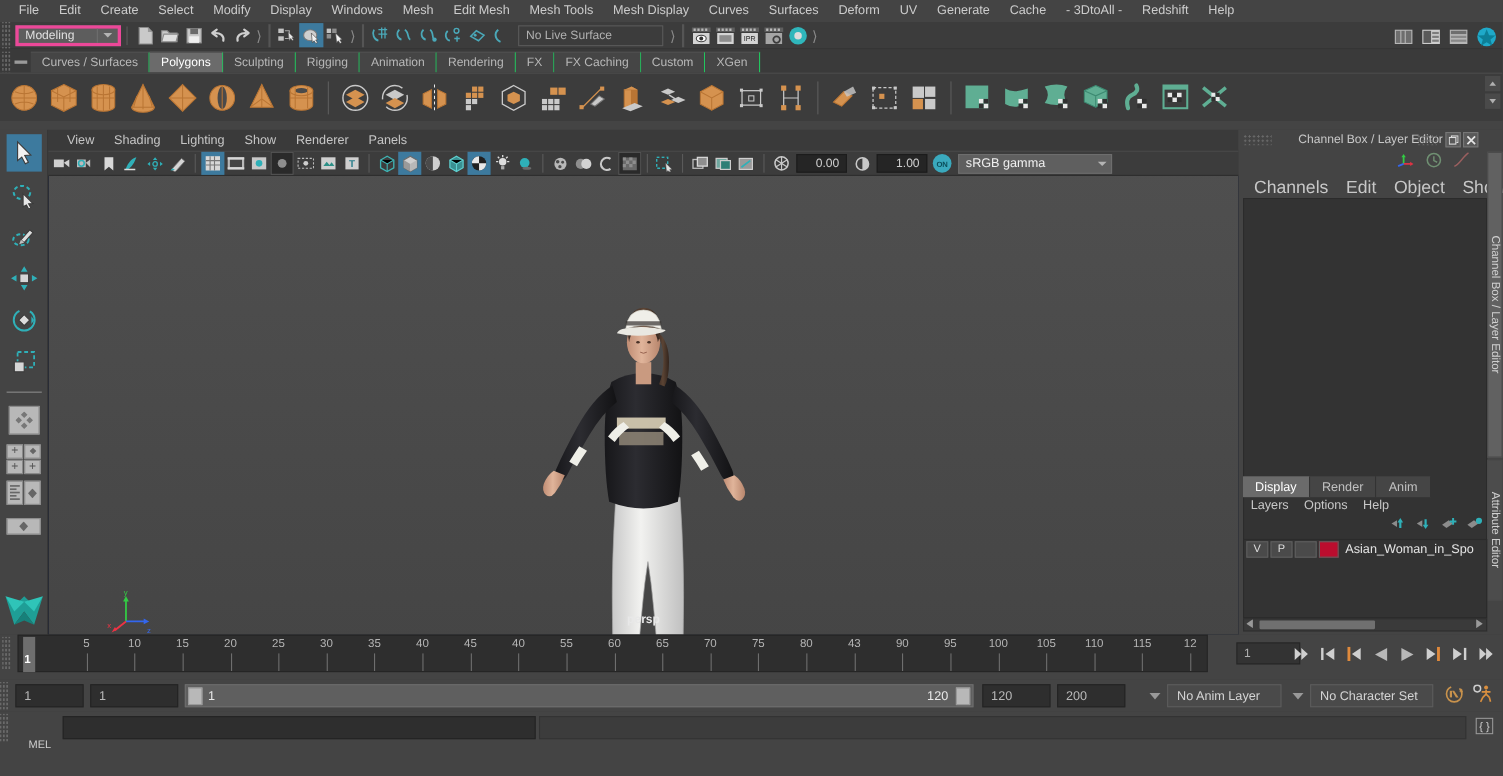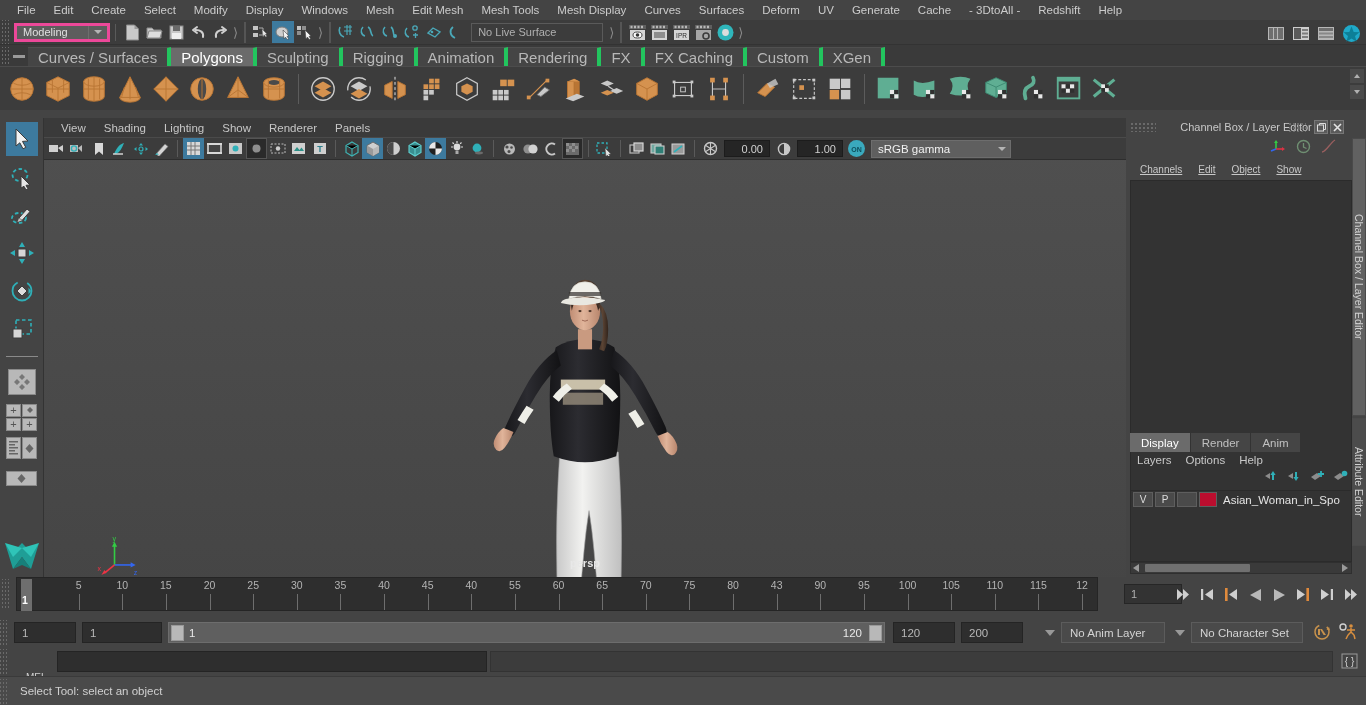--- a/index.html
+++ b/index.html
@@ -57,22 +57,22 @@
     display: flex; align-items: center; padding-left: 6px; margin: 0 4px;
     font-size: 11px; color: #b0b0b0;
   }
   .rparen { color: #8a8a8a; font-size: 13px; padding: 0 2px; }
 
   
   .shelfarea { background: #3a3a3a; }
   .shelftabs { height: 21px; display: flex; align-items: flex-end; padding-left: 2px; background: #3a3a3a; }
   .shelftab {
     height: 19px; padding: 0 10px; display: flex; align-items: center;
-    font-size: 15px; color: #b8b8b8; background: #454545;
-    border-right: 4px solid #22c55e; border-top: 1px solid #505050;
+    font-size: 11px; color: #b8b8b8; background: #454545;
+    border-right: 1px solid #22c55e; border-top: 1px solid #505050;
   }
   .shelftab.active { background: #6b6b6b; color: #ffffff; }
   .shelficons {
     height: 44px; background: #3c3c3c; display: flex; align-items: center;
     padding-left: 4px; border-top: 1px solid #4c4c4c; position: relative;
   }
   .shelfbtn { width: 36px; height: 36px; display: flex; align-items: center; justify-content: center; flex: 0 0 36px; }
   .shelf-sep { width: 1px; height: 30px; background: #5c5c5c; margin: 0 6px; flex: 0 0 1px; }
   .shelf-scroll { position: absolute; right: 2px; top: 2px; display: flex; flex-direction: column; gap: 2px; }
   .shelf-scroll div { width: 14px; height: 14px; display: flex; align-items: center; justify-content: center; background: #4a4a4a; }
@@ -126,21 +126,21 @@
     width: 26px; height: 10px;
     background-image: radial-gradient(#6a6a6a 0.8px, transparent 0.9px);
     background-size: 4px 4px;
   }
   .rp-title .btns { position: absolute; right: 22px; top: 2px; display: flex; gap: 2px; }
   .rp-ttl-btn {
     width: 14px; height: 14px; background: #5a5a5a; border: 1px solid #777;
     display: flex; align-items: center; justify-content: center; font-size: 9px; color: #ddd;
   }
   .rp-icons { height: 22px; display: flex; align-items: center; justify-content: flex-end; padding-right: 30px; gap: 10px; }
-  .rp-menu { height: 22px; display: flex; align-items: center; padding-left: 6px; font-size: 10px; color: #c8c8c8; text-decoration: underline; }
+  .rp-menu { height: 22px; display: flex; align-items: flex-end; padding-left: 6px; font-size: 16px; color: #c8c8c8; }
   .rp-menu .mi { padding: 0 8px; }
   .channelbody {
     position: absolute; left: 4px; right: 14px; top: 62px; height: 352px;
     background: #333333; border: 1px solid #2b2b2b;
   }
   .vtab {
     position: absolute; right: 0; width: 14px; background: #555555;
     writing-mode: vertical-rl; text-orientation: mixed;
     display: flex; align-items: center; justify-content: center;
     font-size: 10.5px; color: #d0d0d0; border: 1px solid #4a4a4a;
@@ -1436,18 +1436,14 @@
     <div class="melinput" style="width:430px"></div>
     <div class="meloutput"></div>
     <span style="padding:0 8px">
       <svg width="17" height="16" viewBox="0 0 17 16">
           <rect x="1" y="1" width="15" height="14" fill="none" stroke="#9a9a9a"></rect>
           <text x="8.5" y="12" font-size="10" text-anchor="middle" fill="#d0d0d0" font-family="Liberation Sans">{ }</text>
         </svg>
     </span>
   </div>
 
-  <div class="statusbar">
-    <div class="gripdots" style="height:25px"></div>
-    <span class="txt">Select Tool: select an object</span>
-  </div>
 
 </div>
 
 </body></html>

